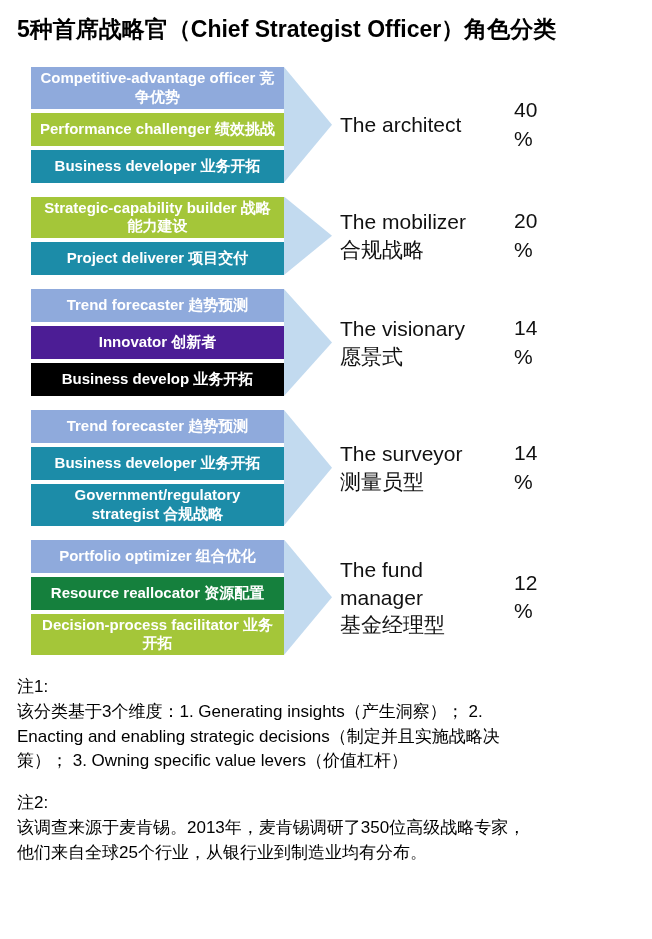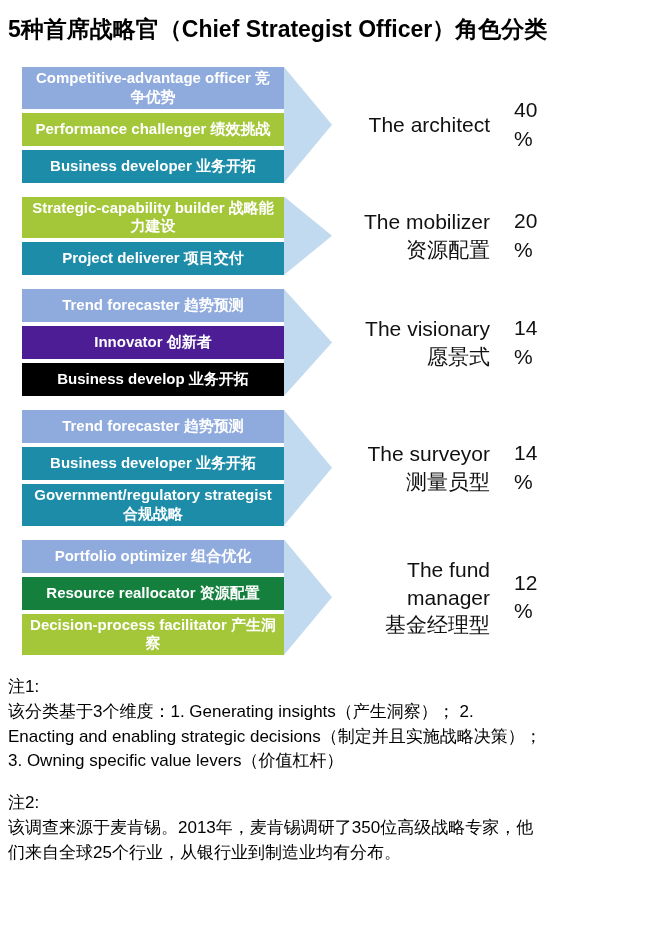--- a/index.html
+++ b/index.html
@@ -3,21 +3,21 @@
 <meta charset="utf-8">
 <style>
   * { box-sizing: border-box; }
   html, body { margin: 0; padding: 0; background: #ffffff; }
   body {
     width: 652px; height: 939px;
     font-family: "Liberation Sans", "DejaVu Sans", sans-serif;
     color: #000;
     overflow: hidden;
   }
-  .page { width: 568px; height: 939px; padding: 12px 10px 0 8px; }
+  .page { width: 568px; height: 939px; padding: 12px 10px 0 17px; }
 
   .title {
     font-size: 23px;
     font-weight: bold;
     color: #000;
     margin: 2px 0 22px 0;
     white-space: nowrap;
   }
 
   .groups { display: flex; flex-direction: column; gap: 14px; margin-left: 14px; }
@@ -35,21 +35,21 @@
   .arrow-head {
     width: 48px;
     align-self: stretch;
     clip-path: polygon(0 0, 100% 50%, 0 100%);
     flex: none;
   }
 
   .role {
     width: 150px; flex: none;
     margin-left: 8px;
-    text-align: right;
+    text-align: left;
     font-size: 21px; line-height: 1.3;
     color: #111;
   }
   .percent {
     margin-left: 24px; width: 44px; flex: none;
     font-size: 21px; line-height: 1.35; color: #111;
     text-align: left;
   }
 
   .notes { margin-top: 20px; padding-right: 16px; font-size: 17px; line-height: 1.46; }
@@ -83,21 +83,21 @@
     </div>
 
     <div class="group">
       <div class="bars">
         <div class="bar" style="background-color: rgb(164, 198, 57);">Strategic-capability builder 战略能力建设</div>
         <div class="bar" style="background-color: rgb(28, 140, 168); text-align: center;">Project deliverer 项目交付</div>
       </div>
       <div class="arrow-head" style="background-color: rgb(194, 218, 239);"></div>
       <div class="role">
         <div>The mobilizer</div>
-        <div>资源配置</div>
+        <div>合规战略</div>
       </div>
       <div class="percent">
         <div>20</div>
         <div>%</div>
       </div>
     </div>
 
     <div class="group">
       <div class="bars">
         <div class="bar" style="background-color: rgb(143, 170, 220);">Trend forecaster 趋势预测</div>
@@ -129,21 +129,21 @@
       <div class="percent">
         <div>14</div>
         <div>%</div>
       </div>
     </div>
 
     <div class="group">
       <div class="bars">
         <div class="bar" style="background-color: rgb(143, 170, 220);">Portfolio optimizer 组合优化</div>
         <div class="bar" style="background-color: #15803d;">Resource reallocator 资源配置</div>
-        <div class="bar" style="background-color: rgb(164, 198, 57);">Decision-process facilitator 产生洞察</div>
+        <div class="bar" style="background-color: rgb(164, 198, 57);">Decision-process facilitator 业务开拓</div>
       </div>
       <div class="arrow-head" style="background-color: rgb(194, 218, 239);"></div>
       <div class="role">
         <div>The fund manager</div>
         <div>基金经理型</div>
       </div>
       <div class="percent">
         <div>12</div>
         <div>%</div>
       </div>

